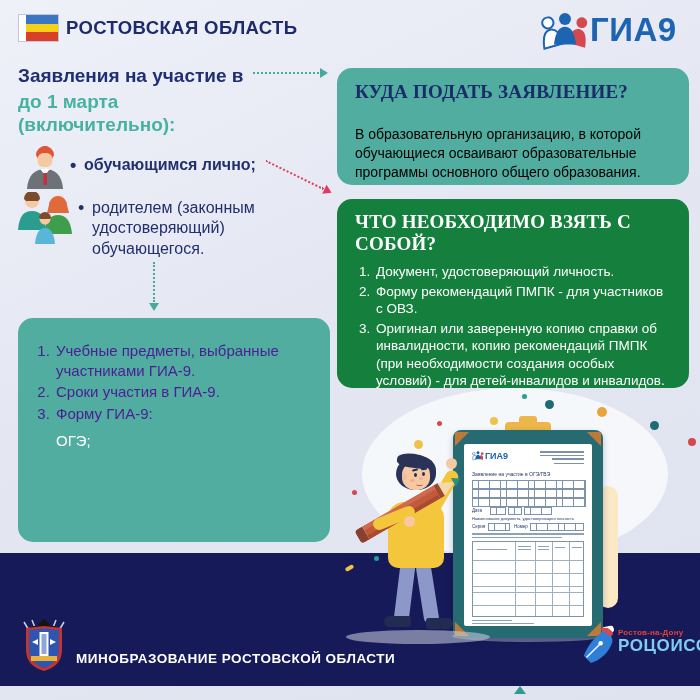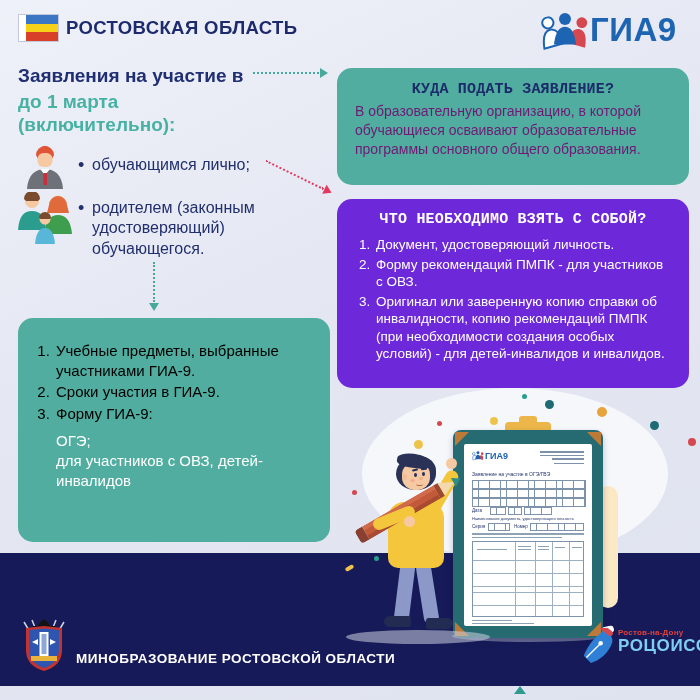--- a/index.html
+++ b/index.html
@@ -17,45 +17,45 @@
   .flag .s3{flex:1;background:#d8402a;}
   .region-label{left:66px;top:17px;font-size:18.5px;font-weight:bold;color:#1d2b6e;letter-spacing:.4px;}
   .gia-logo{left:541px;top:8px;display:flex;align-items:flex-start;}
   .gia-logo-text{font-size:33px;font-weight:bold;color:#1d64b2;line-height:44px;margin-left:1px;letter-spacing:.5px;}
 
   
   .intro{left:18px;top:64px;width:245px;font-size:19px;font-weight:bold;line-height:1.24;color:#202f73;}
   .intro .deadline{color:#47b2a4;margin-top:2px;}
   .bullet-row{color:#212f6d;font-size:16px;line-height:1.28;}
   .bullet-row::before{content:"•";position:absolute;left:-14px;top:-1px;font-size:18px;}
-  .b1{left:92px;top:155px;width:200px;}
+  .b1{left:84px;top:155px;width:200px;font-weight:bold;}
   .b2{left:92px;top:198px;width:190px;}
 
   
   .arr-line-h{left:253px;top:72px;width:66px;border-top:2px dotted #47a99c;}
   .arr-head-r{left:320px;top:68px;width:0;height:0;border-left:8px solid #47a99c;border-top:5px solid transparent;border-bottom:5px solid transparent;}
   .arr-diag{left:266px;top:160px;width:64px;border-top:2px dotted #e23a5e;transform:rotate(26deg);transform-origin:left center;}
   .arr-head-diag{left:324px;top:186px;width:0;height:0;border-left:8px solid #e23a5e;border-top:5px solid transparent;border-bottom:5px solid transparent;transform:rotate(26deg);}
   .arr-line-v{left:153px;top:262px;height:40px;border-left:2px dotted #47a99c;}
   .arr-head-d{left:149px;top:303px;width:0;height:0;border-top:8px solid #47a99c;border-left:5px solid transparent;border-right:5px solid transparent;}
 
   
   .infobox{border-radius:15px;box-sizing:border-box;}
   .box-teal{background:#50ad9f;}
-  .box-red{background:#6d28d9;}
-  .box-title{font-family:Liberation Mono, monospace;font-weight:bold;font-size:15px;letter-spacing:.2px;text-align:center;}
+  .box-red{background:#15803d;}
+  .box-title{font-family:Liberation Serif, serif;font-weight:bold;font-size:19px;letter-spacing:.2px;}
   .t-navy{color:#1c2c6b;}
   .t-white{color:#ffffff;}
   .where-box{left:337px;top:68px;width:352px;height:117px;padding:13px 18px;}
-  .where-body{margin-top:4px;color:#701a75;font-size:14px;line-height:1.35;}
+  .where-body{margin-top:22px;color:#000000;font-size:14px;line-height:1.35;}
   .bring-box{left:337px;top:199px;width:352px;height:189px;padding:12px 18px;}
   .bring-box ol{margin:8px 0 0 0;padding-left:19px;color:#fff;font-size:13.5px;line-height:1.3;}
   .bring-box li{margin-bottom:2px;padding-left:2px;}
   .specify-box{left:18px;top:318px;width:312px;height:224px;padding:14px 16px;}
-  .specify-box ol{margin:9px 0 0 0;padding-left:20px;color:#000000;font-size:15px;line-height:1.3;}
+  .specify-box ol{margin:9px 0 0 0;padding-left:20px;color:#4c1d95;font-size:15px;line-height:1.3;}
   .specify-box li{margin-bottom:2px;padding-left:2px;}
   .sub-lines{margin:8px 0 0 22px;color:#fff;font-size:15px;line-height:1.33;}
 
   
   .navy-band{left:0;top:553px;width:700px;height:133px;background:#171a58;}
   .ministry-label{left:76px;top:651px;font-size:13.5px;font-weight:bold;color:#ffffff;letter-spacing:.5px;}
   .rcoi{left:582px;top:628px;display:flex;align-items:flex-start;}
   .rcoi-text{margin-left:4px;}
   .rcoi-city{font-size:8px;font-weight:bold;color:#e0413c;letter-spacing:.2px;}
   .rcoi-name{font-size:17px;font-weight:bold;color:#7fcdf0;letter-spacing:.6px;line-height:1.05;}
@@ -219,21 +219,20 @@
 </div>
 
 <div class="abs infobox box-teal specify-box">
   <ol>
     <li>Учебные предметы, выбранные участниками ГИА-9.</li>
     <li>Сроки участия в ГИА-9.</li>
     <li>Форму ГИА-9:</li>
   </ol>
   <div class="sub-lines">
     <div>ОГЭ;</div>
-    <div>для участников с ОВЗ,  детей-инвалидов</div>
   </div>
 </div>
 
 <div class="abs blob"></div>
 <div class="abs navy-band"></div>
 
 <div class="abs dot" style="left:545px;top:400px;width:9px;height:9px;background:#1f6b74"></div>
 <div class="abs dot" style="left:597px;top:407px;width:10px;height:10px;background:#e8a33d"></div>
 <div class="abs dot" style="left:490px;top:417px;width:8px;height:8px;background:#eec34a"></div>
 <div class="abs dot" style="left:650px;top:421px;width:9px;height:9px;background:#1f6b74"></div>

